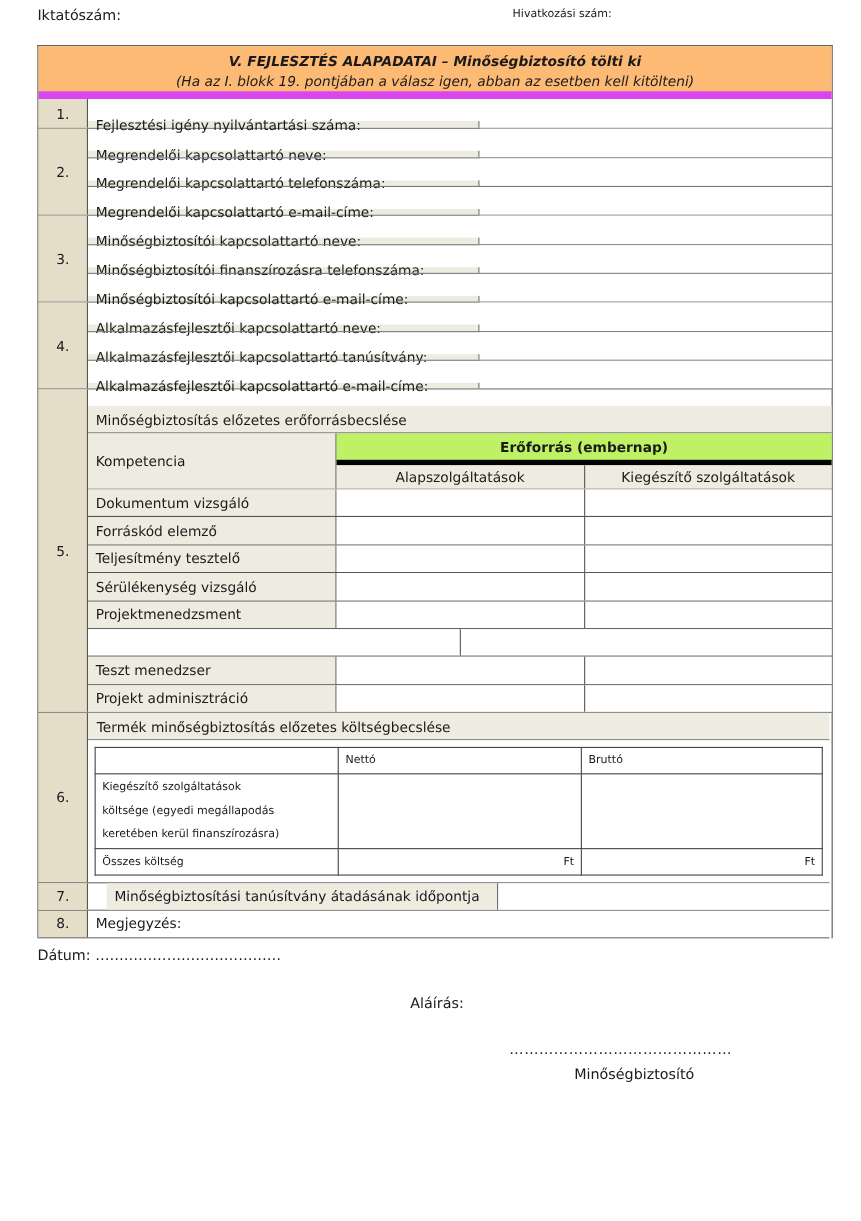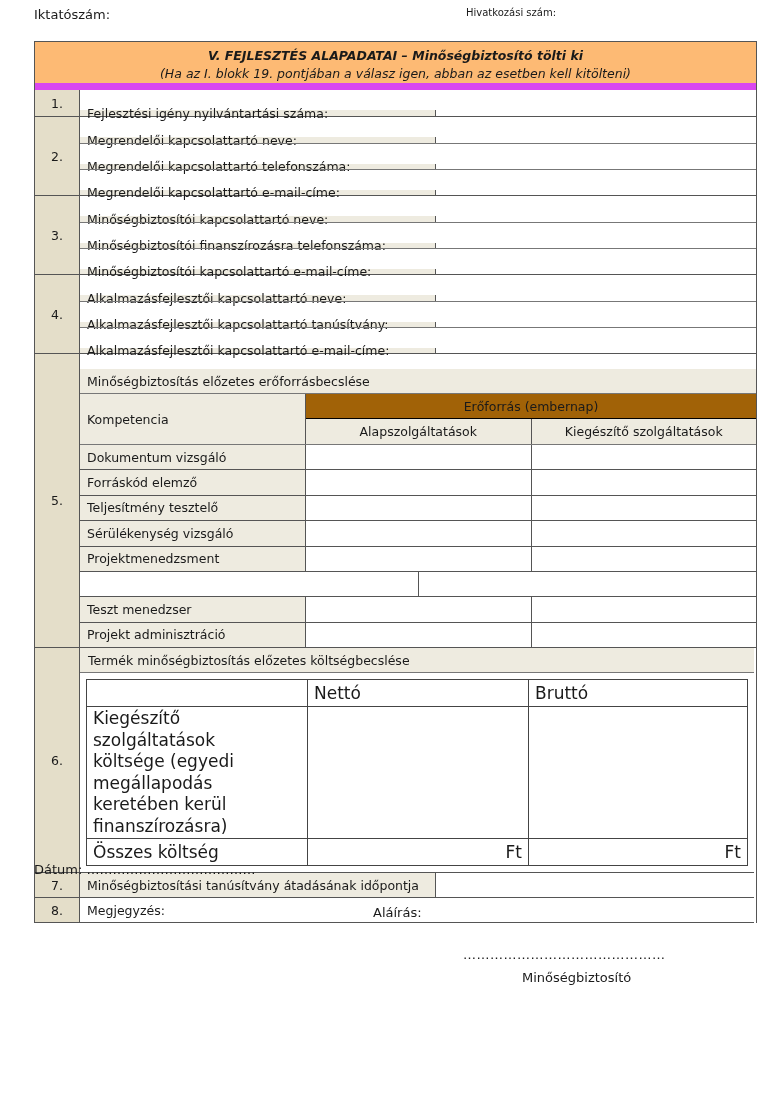--- a/index.html
+++ b/index.html
@@ -22,34 +22,34 @@
   .row { display: flex; height: 26px; box-sizing: border-box; }
   .row + .row { border-top: 1px solid #777; }
   .lbl { width: 356px; flex: 0 0 356px; background: #eeebe0; padding-left: 7px; display: flex; align-items: center; box-sizing: border-box; border-right: 1px solid #555; white-space: nowrap; margin-top: 20px; }
   .val { flex: 1; background: #fff; }
 
   
   .s5-title { height: 24px; background: #eeebe0; padding-left: 7px; display: flex; align-items: center; border-bottom: 1px solid #777; margin-top: 15px; }
   .s5-head { display: flex; height: 50px; border-bottom: 1px solid #777; }
   .s5-comp { width: 226px; flex: 0 0 226px; background: #eeebe0; padding-left: 7px; display: flex; align-items: center; border-right: 1px solid #555; box-sizing: border-box; }
   .s5-res { flex: 1; display: flex; flex-direction: column; }
-  .s5-res-top { height: 24px; background: #a16207; display: flex; align-items: center; justify-content: center; border-bottom: 1px solid #000000; }
+  .s5-res-top { height: 24px; background: #bef264; display: flex; align-items: center; justify-content: center; border-bottom: 5px solid #000000; font-weight: bold; }
   .s5-res-bot { flex: 1; display: flex; }
   .s5-res-bot div { flex: 1; background: #eeebe0; display: flex; align-items: center; justify-content: center; }
   .s5-res-bot div + div { border-left: 1px solid #555; }
   .s5-row { display: flex; height: 24.4px; }
   .s5-row + .s5-row { border-top: 1px solid #555; }
   .s5-row .c { width: 226px; flex: 0 0 226px; background: #eeebe0; padding-left: 7px; display: flex; align-items: center; border-right: 1px solid #555; box-sizing: border-box; }
   .s5-row .a, .s5-row .b { flex: 1; background: #fff; }
   .s5-row .b { border-left: 1px solid #555; }
 
   
   .s6-title { height: 24px; background: #eeebe0; padding-left: 8px; display: flex; align-items: center; border-bottom: 1px solid #777; }
   .s6-inner-wrap { padding: 6px 6px 6px 6px; background: #fff; }
-  .s6-table { border-collapse: collapse; width: 100%; font-size: 17px; padding-left: 40px; }
+  .s6-table { border-collapse: collapse; width: 100%; font-size: 10px; padding-left: 40px; }
   .s6-table td { border: 1px solid #444; padding: 3px 6px; vertical-align: middle; }
   .s6-table .h td { height: 17px; }
   .s6-table .ft { text-align: right; }
   .s6-table .multi { line-height: 21.5px; padding-top: 1px; padding-bottom: 1px; }
 
   .s7-lbl { width: 356px; flex: 0 0 356px; background: #eeebe0; padding-left: 7px; display: flex; align-items: center; border-right: 1px solid #555; box-sizing: border-box; }
   .s8-lbl { flex: 1; background: #fff; padding-left: 7px; display: flex; align-items: center; }
 
   .footer-date { left: 34px; top: 862px; font-size: 13px; }
   .footer-sig { left: 373px; top: 905px; font-size: 13px; }
@@ -221,21 +221,21 @@
           </tr>
         </tbody>
           </table>
       </div>
     </div>
   </div>
 
   <div class="sec" style="margin-right:2px;">
     <div class="num">7.</div>
     <div class="body">
-      <div class="row" style="height:24px;">
+      <div class="row" style="height:24px;padding-left:17px;">
         <div class="s7-lbl">Minőségbiztosítási tanúsítvány átadásának időpontja</div>
         <div class="val"></div>
       </div>
     </div>
   </div>
 
   <div class="sec" style="margin-right:2px;">
     <div class="num">8.</div>
     <div class="body">
       <div class="row" style="height:24px;">

